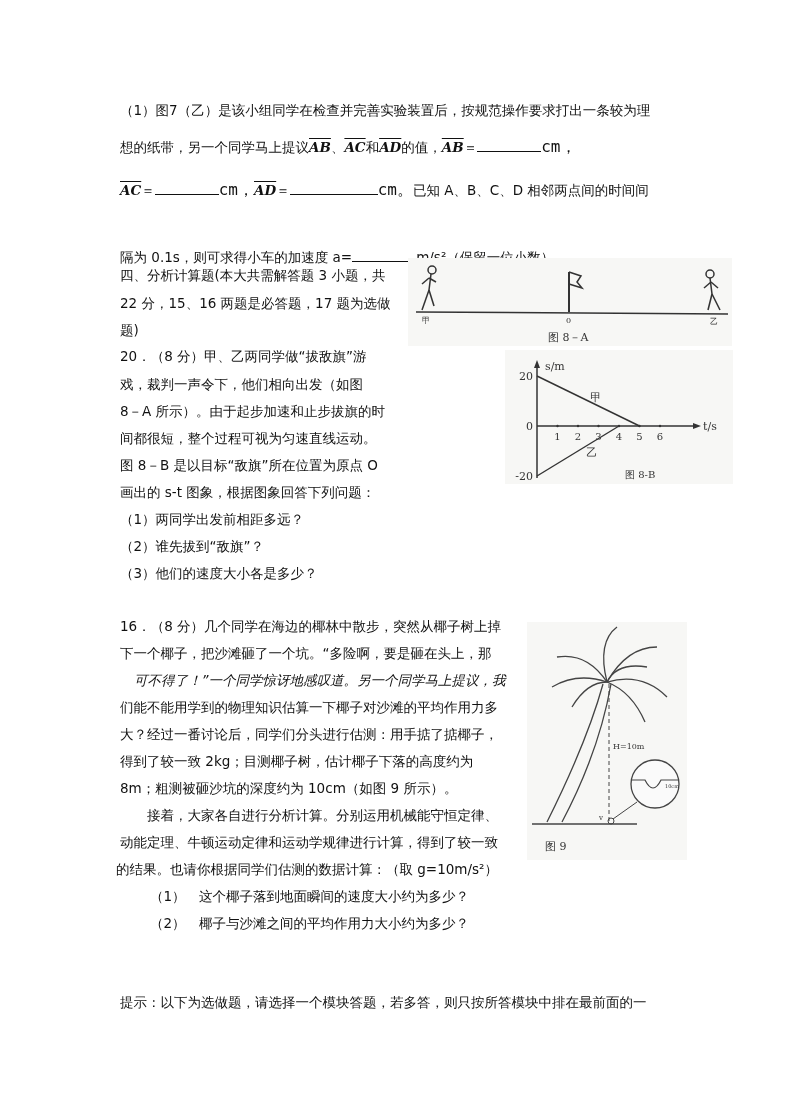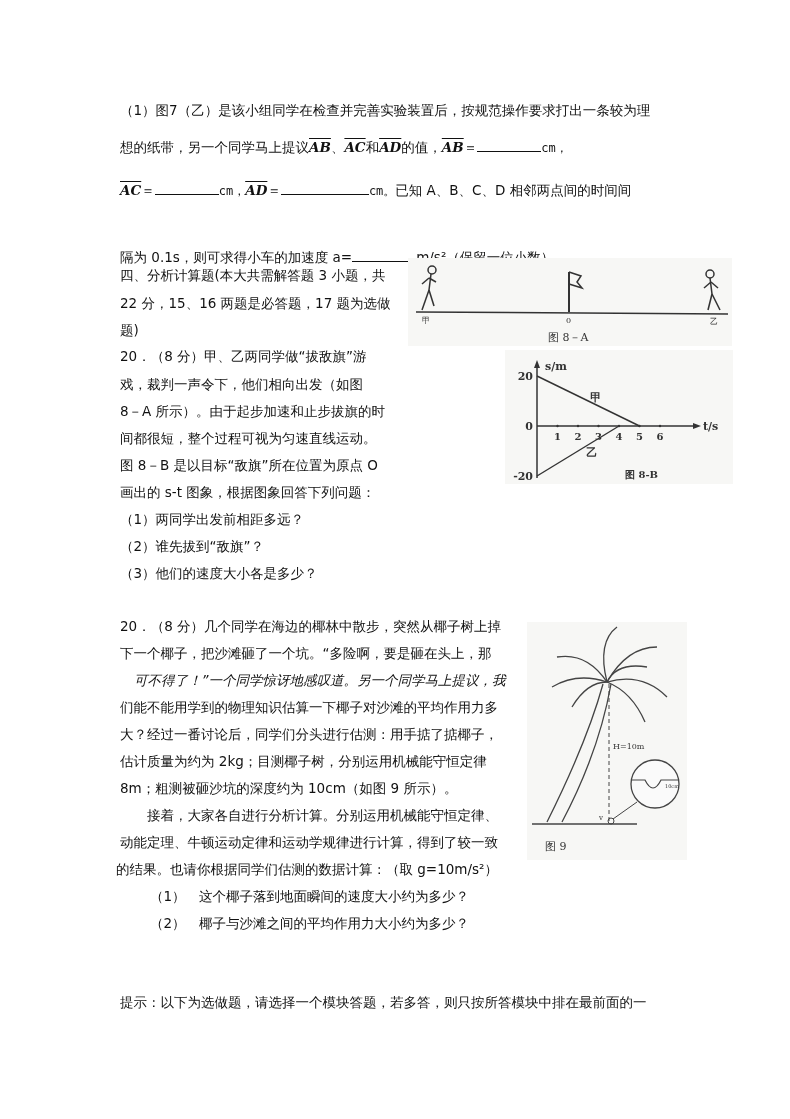--- a/index.html
+++ b/index.html
@@ -1,21 +1,21 @@
 <!DOCTYPE html>
 <html><head>
 <meta charset="utf-8">
 <style>
   html, body { margin: 0; padding: 0; background: #ffffff; }
   body { width: 790px; height: 1119px; position: relative; overflow: hidden;
          font-family: "DejaVu Sans", sans-serif; color: #111; font-size: 13.5px; }
   .line { position: absolute; white-space: nowrap; line-height: 18px; }
   .ol { text-decoration: overline; font-weight: bold; font-style: italic; font-family: "DejaVu Serif", serif; }
   .blank { display: inline-block; border-bottom: 1px solid #111; height: 14px; vertical-align: baseline; }
-  .mono { font-family: "DejaVu Sans Mono", monospace; font-size: 12px; }
+  .mono { font-family: "DejaVu Sans Mono", monospace; font-size: 16px; }
   .fig { position: absolute; background: #f7f7f5; }
   svg text { font-family: "DejaVu Serif", serif; }
 </style>
 </head>
 <body>
 
 <div class="line" style="left:120px; top:101px;">（1）图7（乙）是该小组同学在检查并完善实验装置后，按规范操作要求打出一条较为理</div>
 
 <div class="line" style="left:120px; top:137px;">
   <span>想的纸带，另一个同学马上提议</span><span class="ol">AB</span><span>、</span><span class="ol">AC</span><span>和</span><span class="ol">AD</span><span>的值，</span><span class="ol">AB</span><span>＝</span><span class="blank" style="width:64px;"></span><span class="mono">cm，</span>
@@ -71,21 +71,21 @@
       <line x1="304" y1="36" x2="300" y2="52"></line>
       <line x1="304" y1="36" x2="312" y2="52"></line>
     </g>
     <text x="14" y="65" font-size="8" fill="#333">甲</text>
     <text x="158" y="65" font-size="8" fill="#333">0</text>
     <text x="302" y="66" font-size="8" fill="#333">乙</text>
     <text x="140" y="83" font-size="11" fill="#333">图 8－A</text>
   </svg>
 </div>
 
-<div class="fig" style="left:505px; top:350px; width:228px; height:134px;font-weight:bold;">
+<div class="fig" style="left:505px; top:350px; width:228px; height:134px;">
   <svg id="chart8b" width="228" height="134" viewBox="0 0 228 134">
     <line id="yaxis" stroke="#333" stroke-width="1.5" x1="32" y1="128" x2="32" y2="14"></line>
     <polygon id="yarrow" fill="#333" points="29,18 35,18 32,10"></polygon>
     <line id="xaxis" stroke="#333" stroke-width="1.5" x1="32" y1="76" x2="192" y2="76"></line>
     <polygon id="xarrow" fill="#333" points="188,73 188,79 196,76"></polygon>
     <text id="ylabel" font-size="11" fill="#333" x="40" y="20">s/m</text>
     <text id="xlabel" font-size="11" fill="#333" x="198" y="80">t/s</text>
     <g id="yticks">
         <text x="28" y="130" text-anchor="end" font-size="11" fill="#333">-20</text>
         <text x="28" y="80" text-anchor="end" font-size="11" fill="#333">0</text>
@@ -109,26 +109,26 @@
         <polyline points="32,26 134.5,76" fill="none" stroke="#333" stroke-width="1.4"></polyline>
         <polyline points="32,126 114,76" fill="none" stroke="#333" stroke-width="1.4"></polyline>
       </g>
     <text id="lbl-jia" font-size="11" fill="#333" x="85.30000000000001" y="51">甲</text>
     <text id="lbl-yi" font-size="11" fill="#333" x="81.19999999999999" y="106">乙</text>
     <text x="120" y="128" font-size="10" fill="#333">图 8-B</text>
   </svg>
 </div>
 
 <div>
-  <div class="line" style="left:120px; top:617px;">20．（8 分）几个同学在海边的椰林中散步，突然从椰子树上掉</div>
+  <div class="line" style="left:120px; top:617px;">16．（8 分）几个同学在海边的椰林中散步，突然从椰子树上掉</div>
   <div class="line" style="left:120px; top:644px;">下一个椰子，把沙滩砸了一个坑。“多险啊，要是砸在头上，那</div>
   <div class="line" style="left:134px; top:671px;font-style:italic;">可不得了！”一个同学惊讶地感叹道。另一个同学马上提议，我</div>
   <div class="line" style="left:120px; top:698px;">们能不能用学到的物理知识估算一下椰子对沙滩的平均作用力多</div>
   <div class="line" style="left:120px; top:725px;">大？经过一番讨论后，同学们分头进行估测：用手掂了掂椰子，</div>
-  <div class="line" style="left:120px; top:752px;">估计质量为约为 2kg；目测椰子树，分别运用机械能守恒定律</div>
+  <div class="line" style="left:120px; top:752px;">得到了较一致 2kg；目测椰子树，估计椰子下落的高度约为</div>
   <div class="line" style="left:120px; top:779px;">8m；粗测被砸沙坑的深度约为 10cm（如图 9 所示）。</div>
   <div class="line" style="left:120px; top:806px;">　　接着，大家各自进行分析计算。分别运用机械能守恒定律、</div>
   <div class="line" style="left:120px; top:833px;">动能定理、牛顿运动定律和运动学规律进行计算，得到了较一致</div>
   <div class="line" style="left:116px; top:860px;">的结果。也请你根据同学们估测的数据计算：（取 g=10m/s²）</div>
   <div class="line" style="left:150px; top:887px;">（1）　这个椰子落到地面瞬间的速度大小约为多少？</div>
   <div class="line" style="left:150px; top:914px;">（2）　椰子与沙滩之间的平均作用力大小约为多少？</div>
 </div>
 
 <div class="fig" style="left:527px; top:622px; width:160px; height:238px;">
   <svg width="160" height="238" viewBox="0 0 160 238">

